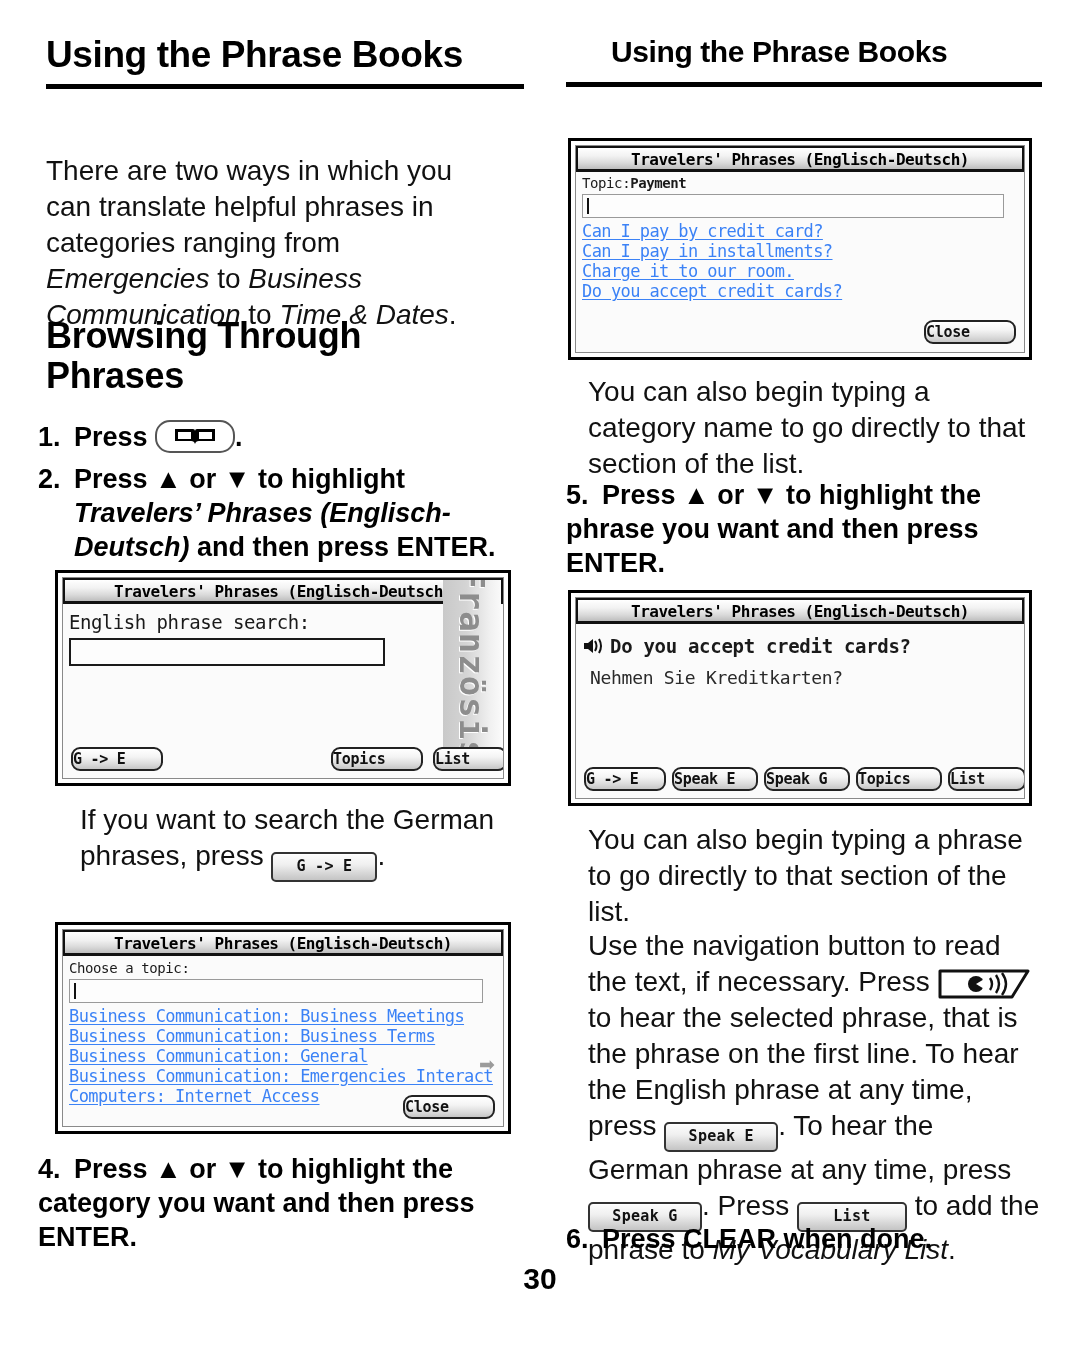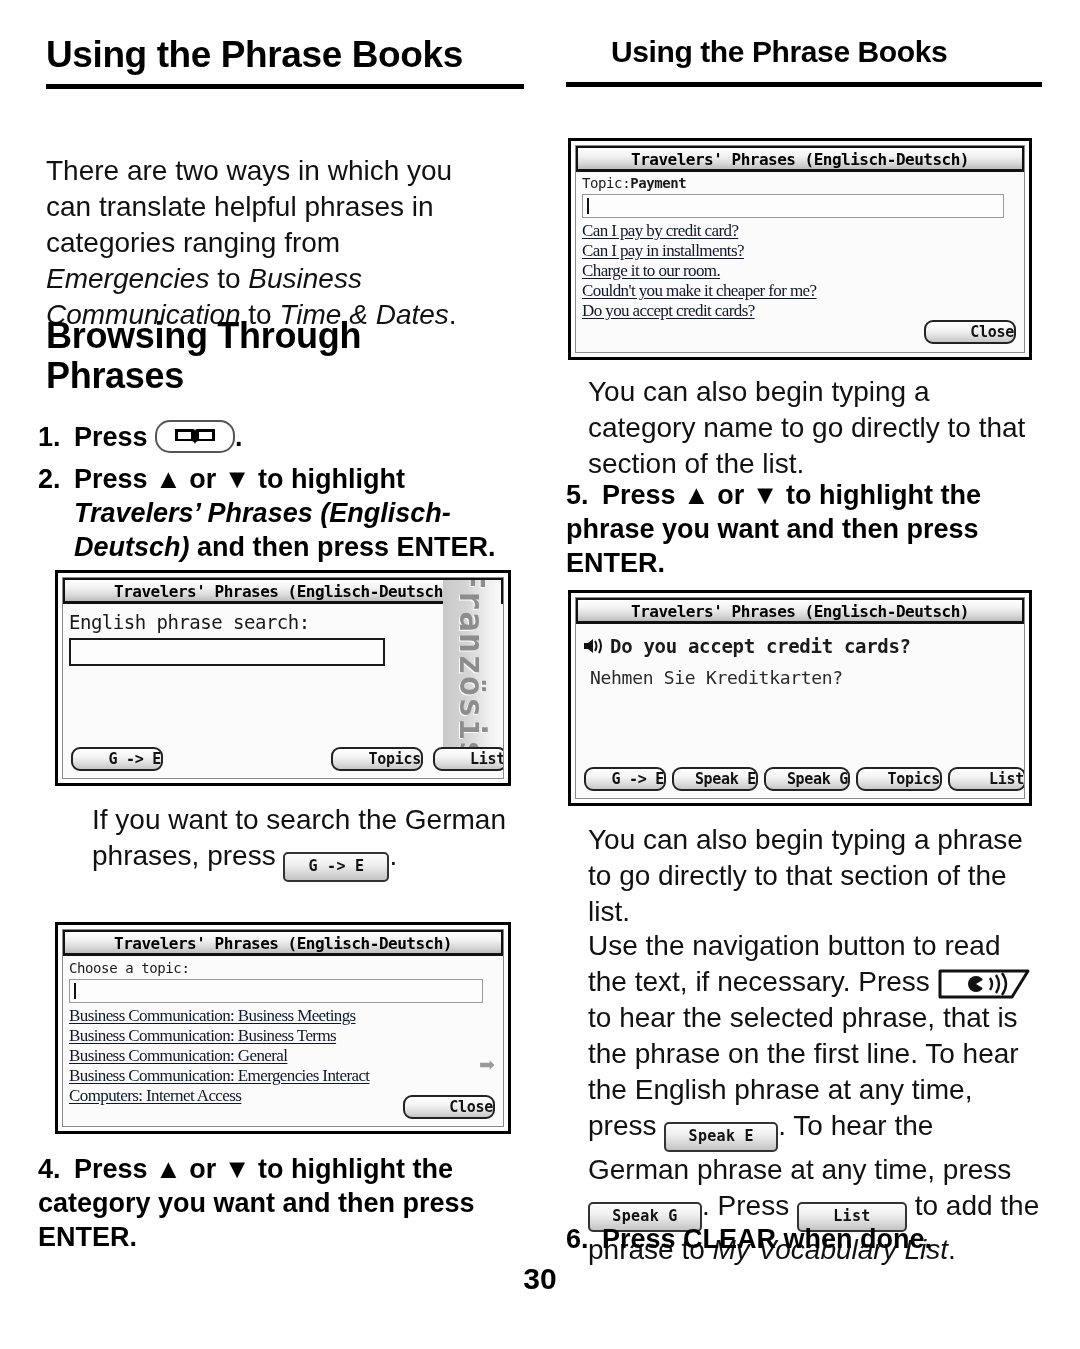--- a/index.html
+++ b/index.html
@@ -180,42 +180,41 @@
     height: 16px;
     background: #111;
   }
   .listline {
     font-size: 17px;
     line-height: 20px;
     letter-spacing: -0.6px;
     text-decoration: underline;
     text-underline-offset: 2px;
     white-space: nowrap;
-    color: #0f172a;
-    font-family: Liberation Serif, serif;
+    color: #3b82f6;
   }
   .more-arrow {
     position: absolute;
     color: #9b9b9b;
     font-size: 19px;
     line-height: 19px;
   }
 
   .btn {
     position: absolute;
     height: 24px;
     border: 2px solid #222;
     border-radius: 9px;
     background: linear-gradient(to bottom, #ffffff 0%, #f4f4f4 40%, #dcdcdc 74%, #c6c6c6 100%);
     box-shadow: inset 0 1px 0 #fff;
     font-family: "DejaVu Sans Mono", monospace;
     font-size: 15px;
     font-weight: bold;
     line-height: 21px;
-    text-align: right;
+    text-align: left;
     color: #111;
     box-sizing: border-box;
     letter-spacing: -0.3px;
   }
 
   .sidelabel {
     position: absolute;
     right: 2px;
     top: 2px;
     bottom: 28px;
@@ -311,21 +310,21 @@
       </div>
       <div class="sidelabel">
         <span>Französis</span>
       </div>
       <div class="btn" style="left:8px; bottom:7px; width:92px;">G -&gt; E</div>
       <div class="btn" style="left:268px; bottom:7px; width:92px;">Topics</div>
       <div class="btn" style="left:370px; bottom:7px; width:74px;">List</div>
     </div>
   </div>
 
-  <div class="para" style="left:92px; top:802px; width:420px;">
+  <div class="para" style="left:80px; top:802px; width:420px;">
     <span>If you want to search the German phrases, press </span><span class="key-btn" style="min-width:84px;">G -&gt; E</span><span>.</span>
   </div>
 
 
   <div class="shot" style="left:55px; top:922px; width:456px; height:212px;">
     <div class="shot-inner">
       <div class="titlebar">Travelers' Phrases (Englisch-Deutsch)</div>
       <div class="scr-body">
         <div class="lbl-small" style="margin-top:2px;">Choose a topic:</div>
         <div class="txtfield" style="width:412px;">
@@ -354,21 +353,20 @@
         <div class="lbl-small" style="margin-top:1px;">
           <span>Topic:</span><b>Payment</b>
         </div>
         <div class="txtfield" style="width:420px;">
           <span class="caret"></span>
           <span></span>
         </div>
         <div class="listline">Can I pay by credit card?</div>
         <div class="listline">Can I pay in installments?</div>
         <div class="listline">Charge it to our room.</div>
-        <div class="listline">Couldn't you make it cheaper for me?</div>
         <div class="listline">Do you accept credit cards?</div>
       </div>
       <div class="btn" style="right:8px; bottom:8px; width:92px;">Close</div>
     </div>
   </div>
 
   <div class="para" style="left:588px; top:374px; width:444px;">You can also begin typing a category name to go directly to that section of the list.</div>
 
   <div class="step" style="left:566px; top:478px; width:476px;">
     <span class="num">5.</span><span>Press ▲ or ▼ to highlight the phrase you want and then press ENTER.</span>

